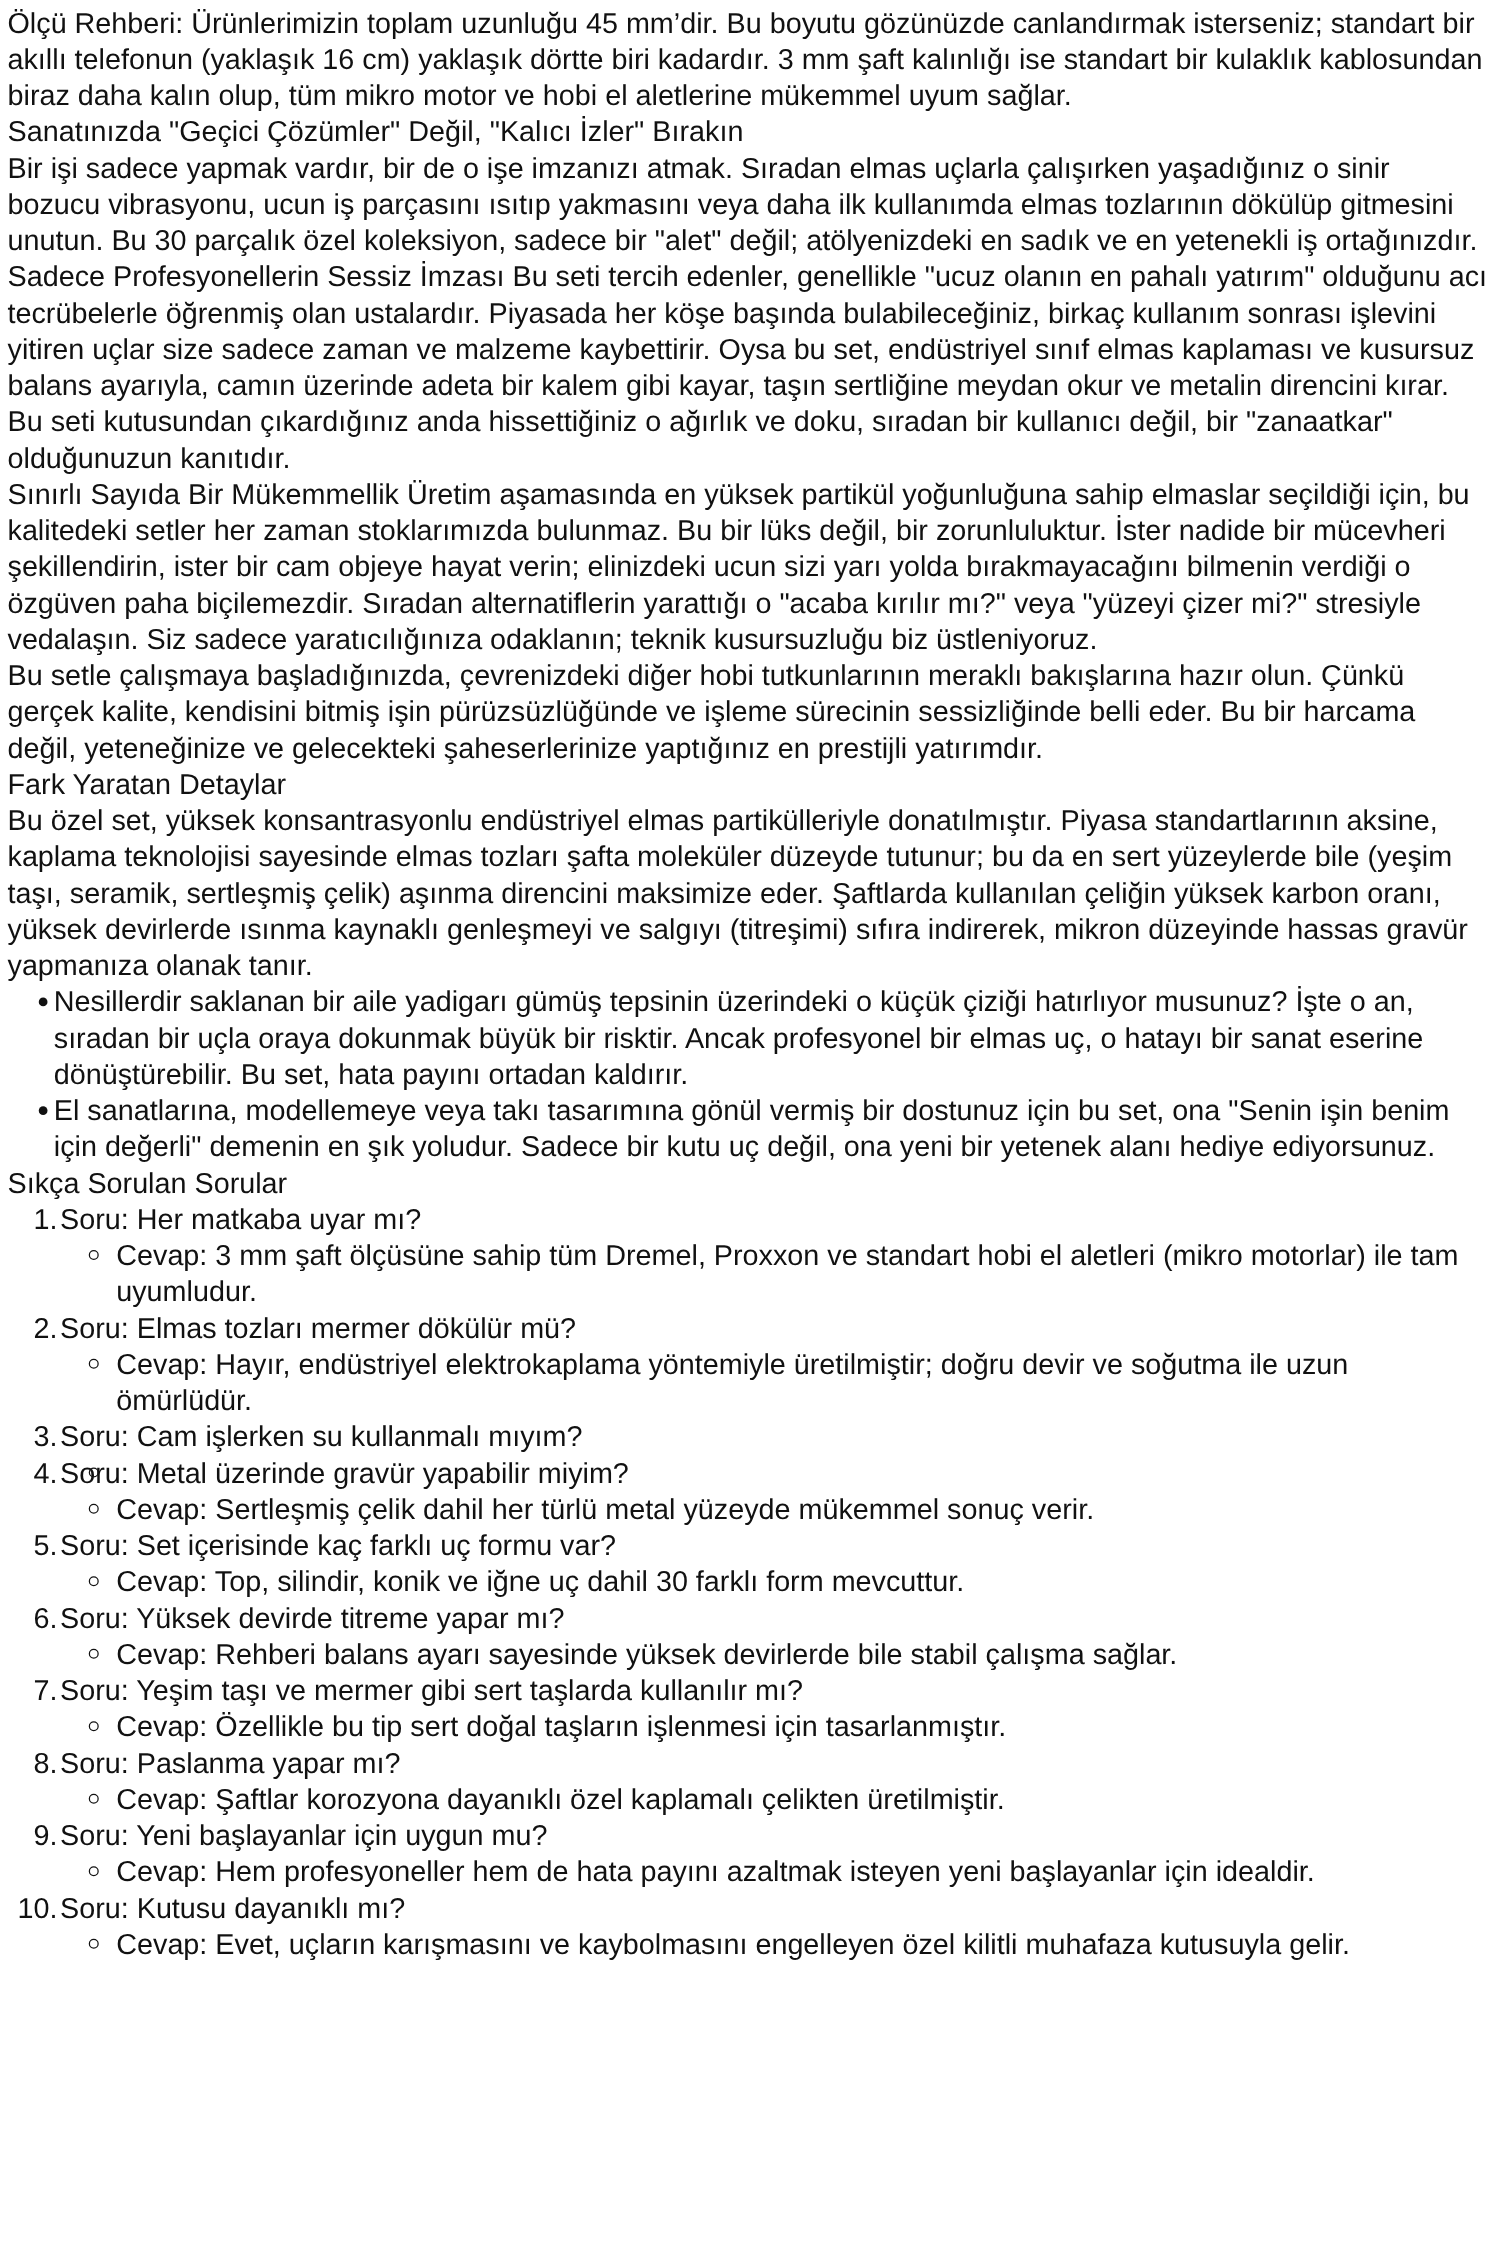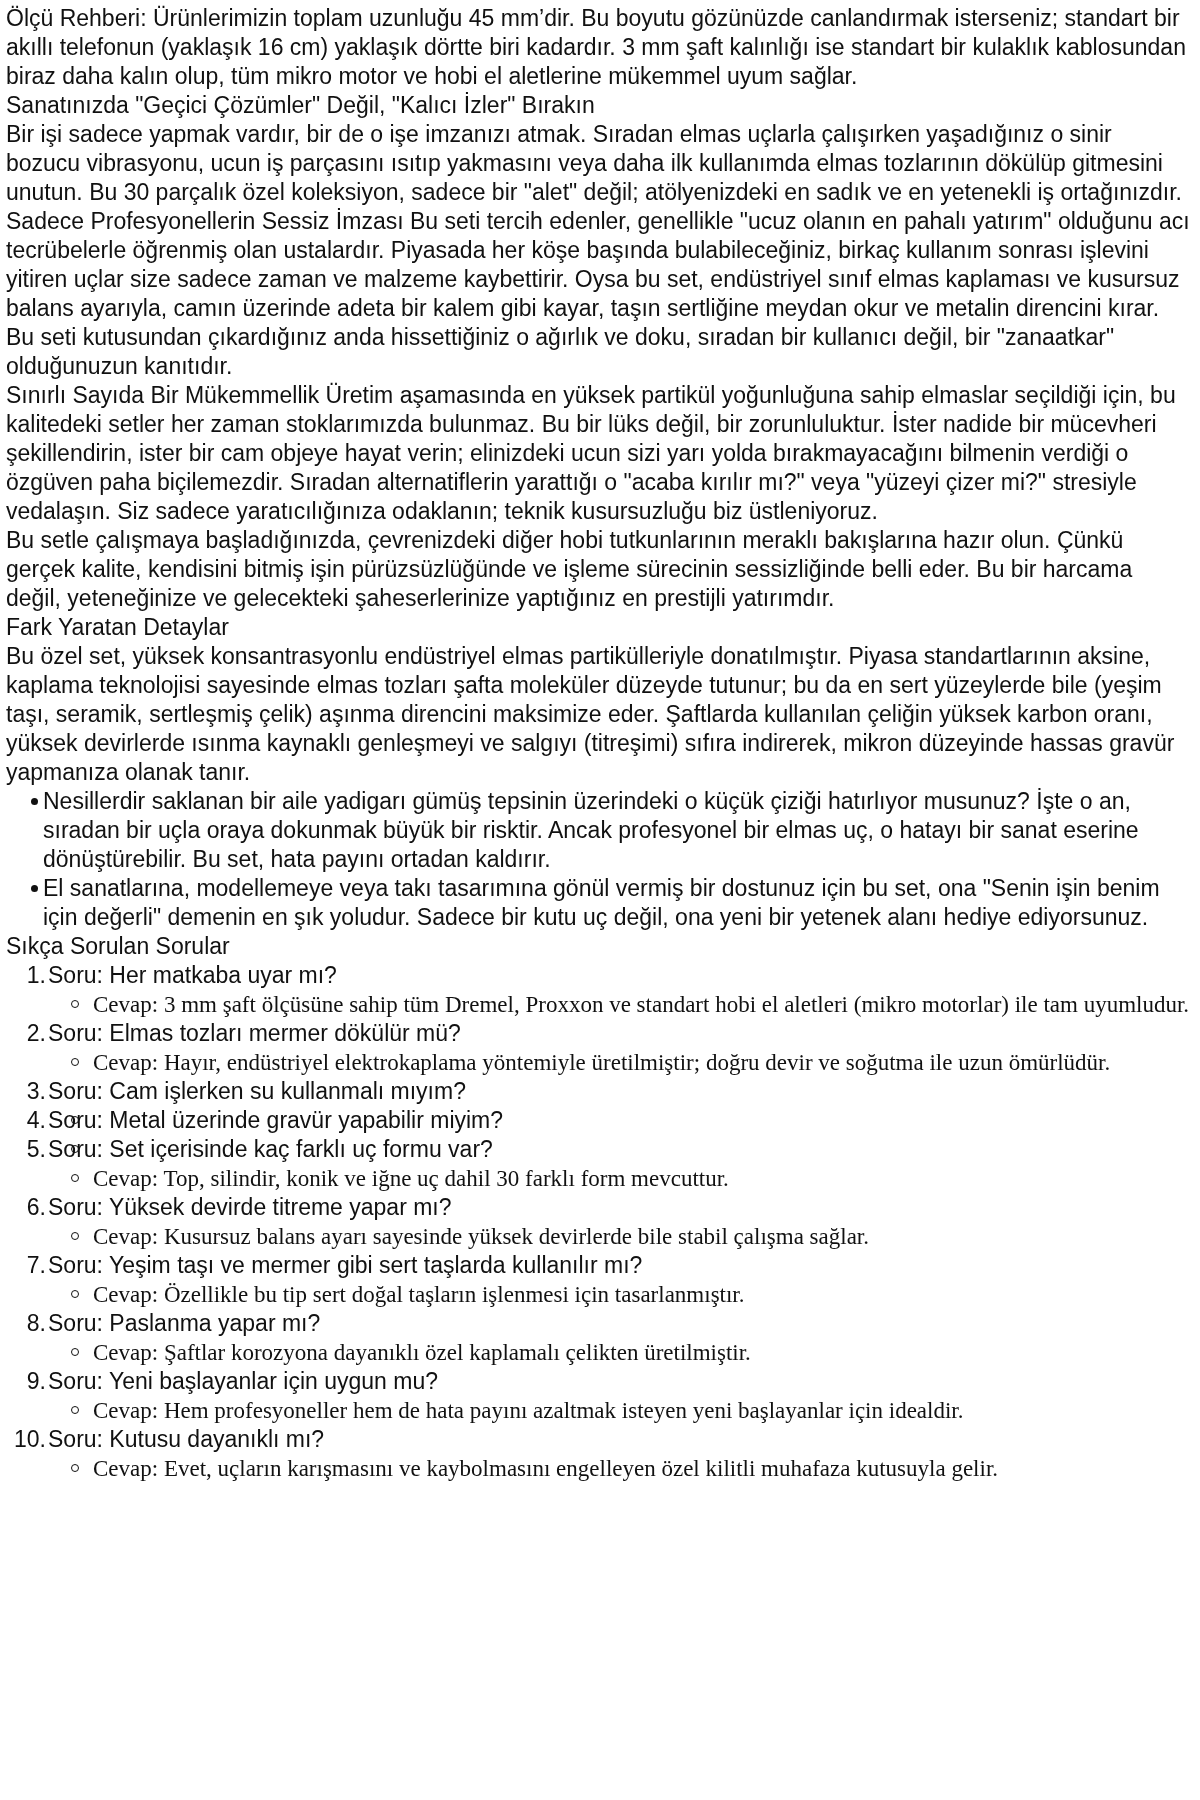--- a/index.html
+++ b/index.html
@@ -60,21 +60,20 @@
     left: 0;
     top: 0;
     width: 40px;
     text-align: right;
     white-space: nowrap;
   }
   
   .a-line {
     position: relative;
     padding-left: 87px;
-    font-family: Liberation Serif, serif;
   }
   .a-line .circle-marker {
     position: absolute;
     left: 65px;
     top: 10px;
     width: 8px;
     height: 8px;
     border: 1.6px solid #111111;
     border-radius: 50%;
     background: transparent;
@@ -138,40 +137,41 @@
         <span class="circle-marker"></span>
       </div>
     </li>
     <li>
       <div class="q-line">
         <span class="num">4.</span>
         <span>Soru: Metal üzerinde gravür yapabilir miyim?</span>
       </div>
       <div class="a-line">
         <span class="circle-marker"></span>
+        <span>Cevap: Sertleşmiş çelik dahil her türlü metal yüzeyde mükemmel sonuç verir.</span>
       </div>
     </li>
     <li>
       <div class="q-line">
         <span class="num">5.</span>
         <span>Soru: Set içerisinde kaç farklı uç formu var?</span>
       </div>
       <div class="a-line">
         <span class="circle-marker"></span>
         <span>Cevap: Top, silindir, konik ve iğne uç dahil 30 farklı form mevcuttur.</span>
       </div>
     </li>
     <li>
       <div class="q-line">
         <span class="num">6.</span>
         <span>Soru: Yüksek devirde titreme yapar mı?</span>
       </div>
       <div class="a-line">
         <span class="circle-marker"></span>
-        <span>Cevap: Kusursuz balans ayarı sayesinde yüksek devirlerde bile stabil çalışma sağlar.</span>
+        <span>Cevap: Rehberi balans ayarı sayesinde yüksek devirlerde bile stabil çalışma sağlar.</span>
       </div>
     </li>
     <li>
       <div class="q-line">
         <span class="num">7.</span>
         <span>Soru: Yeşim taşı ve mermer gibi sert taşlarda kullanılır mı?</span>
       </div>
       <div class="a-line">
         <span class="circle-marker"></span>
         <span>Cevap: Özellikle bu tip sert doğal taşların işlenmesi için tasarlanmıştır.</span>

